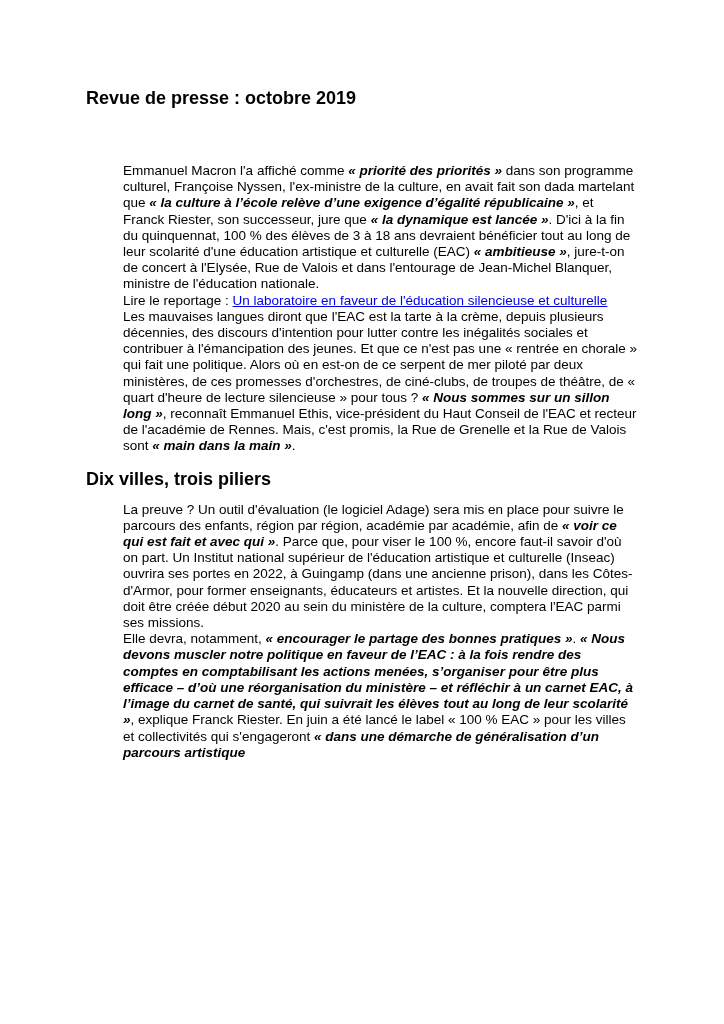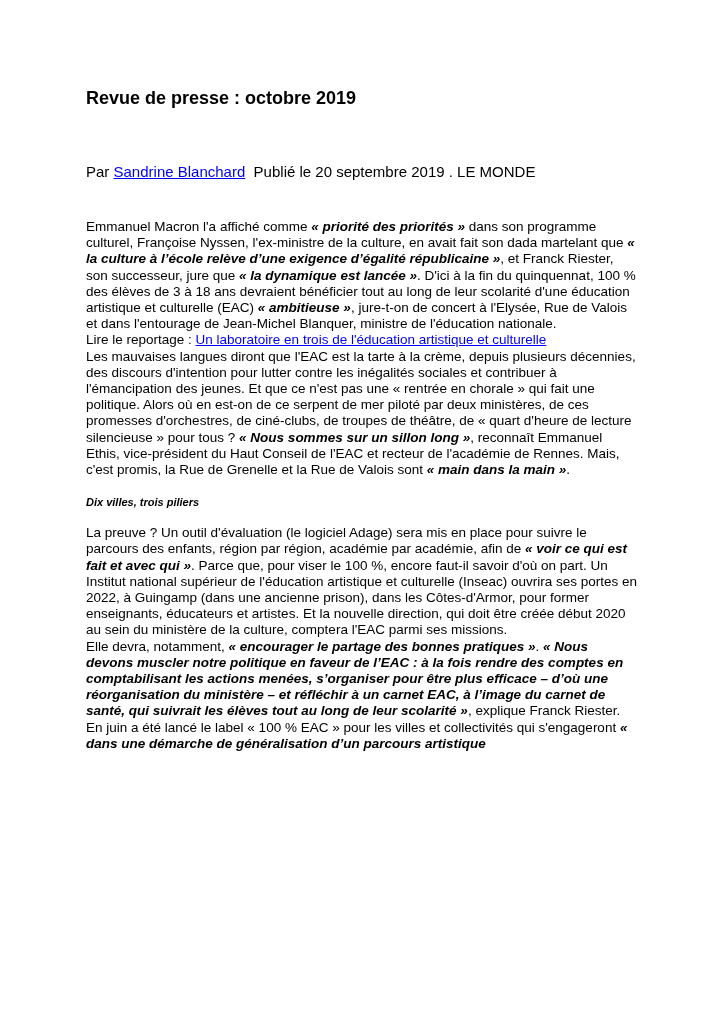--- a/index.html
+++ b/index.html
@@ -49,51 +49,50 @@
   }
   .byline a{
     color:var(--link);
     text-decoration:underline;
     cursor:pointer;
   }
   .body-block{
     font-size:13.5px;
     line-height:16.2px;
     white-space:pre-wrap;
+    margin-left:37px;
   }
   .section-header{
-    font-size:11px;
+    font-size:18px;
     font-weight:bold;
     line-height:16px;
     margin:16px 0 15px 0;
-    font-style:italic;
   }
   .bi{
     font-style:italic;
     font-weight:bold;
   }
   .doclink{
     color:var(--link);
     text-decoration:underline;
     cursor:pointer;
   }
 </style>
 </head>
 <body>
 
 <div class="page">
 
   <h1 class="doc-title">Revue de presse : octobre 2019</h1>
 
 
 
-  <p class="byline"><span>Par </span><a>Sandrine Blanchard</a><span>  Publié le 20 septembre 2019 . LE MONDE</span></p>
 
   <div class="body-block"><span>Emmanuel Macron l'a affiché comme </span><span class="bi">« priorité des priorités »</span><span> dans son programme culturel, Françoise Nyssen, l'ex-ministre de la culture, en avait fait son dada martelant que </span><span class="bi">« la culture à l’école relève d’une exigence d’égalité républicaine »</span><span>, et Franck Riester, son successeur, jure que </span><span class="bi">« la dynamique est lancée »</span><span>. D'ici à la fin du quinquennat, 100 % des élèves de 3 à 18 ans devraient bénéficier tout au long de leur scolarité d'une éducation artistique et culturelle (EAC) </span><span class="bi">« ambitieuse »</span><span>, jure-t-on de concert à l'Elysée, Rue de Valois et dans l'entourage de Jean-Michel Blanquer, ministre de l'éducation nationale.
-Lire le reportage : </span><a class="doclink">Un laboratoire en trois de l'éducation artistique et culturelle</a><span>
+Lire le reportage : </span><a class="doclink">Un laboratoire en faveur de l'éducation silencieuse et culturelle</a><span>
 Les mauvaises langues diront que l'EAC est la tarte à la crème, depuis plusieurs décennies, des discours d'intention pour lutter contre les inégalités sociales et contribuer à l'émancipation des jeunes. Et que ce n'est pas une « rentrée en chorale » qui fait une politique. Alors où en est-on de ce serpent de mer piloté par deux ministères, de ces promesses d'orchestres, de ciné-clubs, de troupes de théâtre, de « quart d'heure de lecture silencieuse » pour tous ? </span><span class="bi">« Nous sommes sur un sillon long »</span><span>, reconnaît Emmanuel Ethis, vice-président du Haut Conseil de l'EAC et recteur de l'académie de Rennes. Mais, c'est promis, la Rue de Grenelle et la Rue de Valois sont </span><span class="bi">« main dans la main »</span><span>.</span></div>
 
   <h3 class="section-header">Dix villes, trois piliers</h3>
 
   <div class="body-block"><span>La preuve ? Un outil d'évaluation (le logiciel Adage) sera mis en place pour suivre le parcours des enfants, région par région, académie par académie, afin de </span><span class="bi">« voir ce qui est fait et avec qui »</span><span>. Parce que, pour viser le 100 %, encore faut-il savoir d'où on part. Un Institut national supérieur de l'éducation artistique et culturelle (Inseac) ouvrira ses portes en 2022, à Guingamp (dans une ancienne prison), dans les Côtes-d'Armor, pour former enseignants, éducateurs et artistes. Et la nouvelle direction, qui doit être créée début 2020 au sein du ministère de la culture, comptera l'EAC parmi ses missions.
 Elle devra, notamment, </span><span class="bi">« encourager le partage des bonnes pratiques »</span><span>. </span><span class="bi">« Nous devons muscler notre politique en faveur de l’EAC : à la fois rendre des comptes en comptabilisant les actions menées, s’organiser pour être plus efficace – d’où une réorganisation du ministère – et réfléchir à un carnet EAC, à l’image du carnet de santé, qui suivrait les élèves tout au long de leur scolarité »</span><span>, explique Franck Riester. En juin a été lancé le label « 100 % EAC » pour les villes et collectivités qui s'engageront </span><span class="bi">« dans une démarche de généralisation d’un parcours artistique</span></div>
 
 </div>
 
 </body></html>

